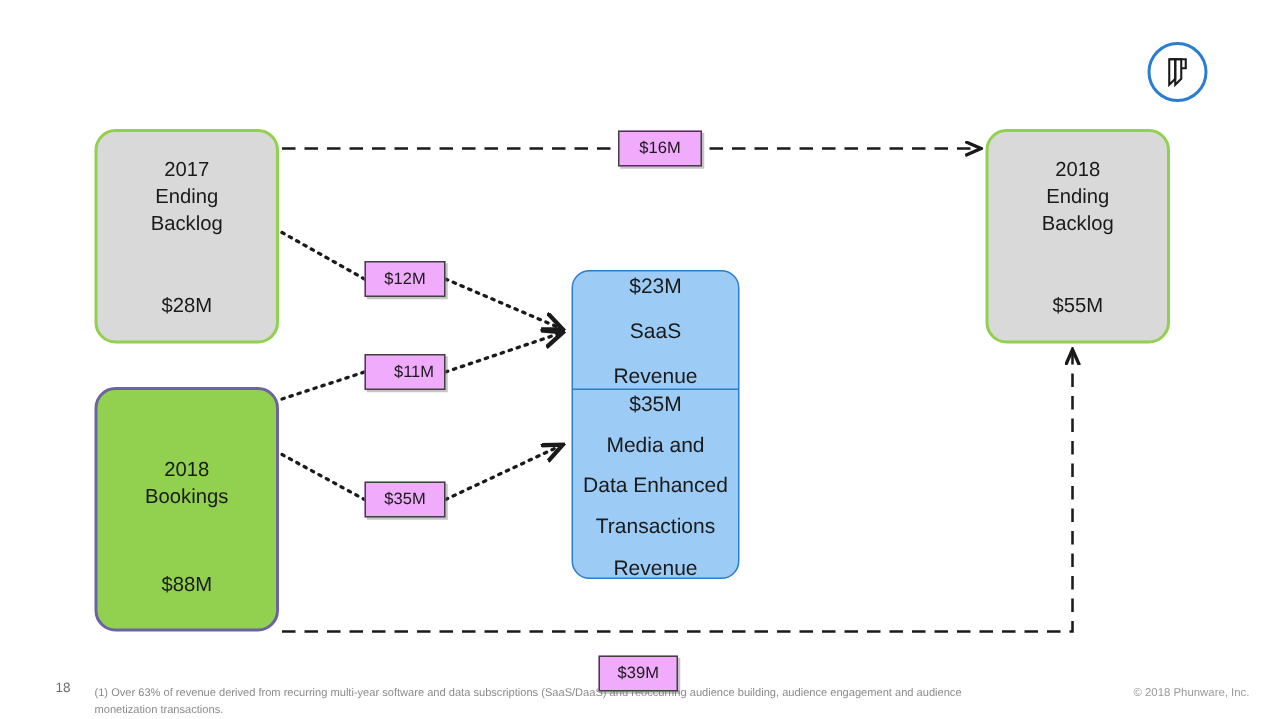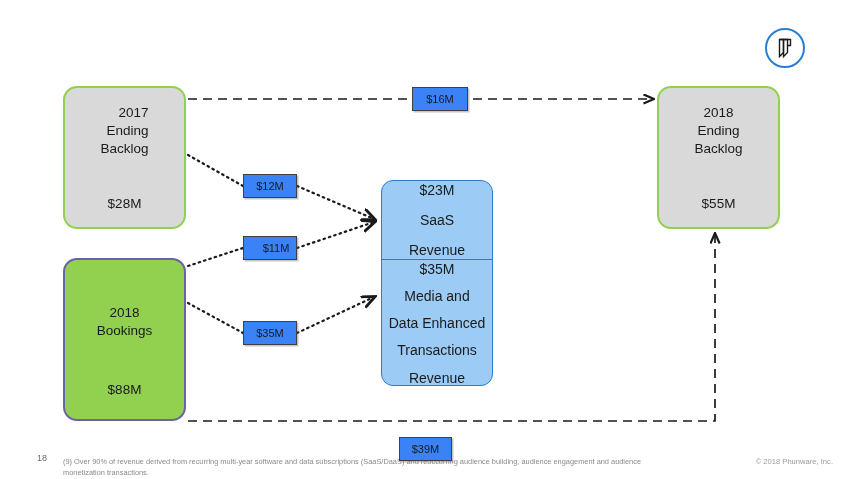--- a/index.html
+++ b/index.html
@@ -58,21 +58,21 @@
 
   #node-backlog-2017 {
     left: 63px; top: 86px; width: 123px; height: 143px;
     background: #D9D9D9;
     border: 2px solid #92D04F;
     border-radius: 14px;
     padding-top: 16px;
     padding-bottom: 14px;
     justify-content: space-between;
   }
-  #node-backlog-2017 .lines { margin: 0; text-align: right; }
+  #node-backlog-2017 .lines { margin: 0; }
   #node-backlog-2017 .amount { margin-top: auto; }
 
   #node-bookings-2018 {
     left: 63px; top: 258px; width: 123px; height: 163px;
     background: #92D04F;
     border: 2px solid #6C63A5;
     border-radius: 14px;
     padding-top: 44px;
     padding-bottom: 20px;
     justify-content: space-between;
@@ -131,21 +131,21 @@
   #rev-saas { height: 78px; }
   #rev-media {
     height: 128px;
     border-top: 1.5px solid #2A7DD1;
   }
 
   
   .flow-label {
     position: absolute;
     box-sizing: border-box;
-    background: #3b82f6;
+    background: #f0abfc;
     border: 1px solid #404040;
     font-size: 11px;
     color: #1a1a1a;
     display: flex;
     align-items: center;
     justify-content: center;
     z-index: 6;
     box-shadow: 1.5px 1.5px 0 rgba(90,90,90,0.35);
   }
   #label-16m { left: 412px; top: 87px; width: 56px; height: 24px; }
@@ -262,16 +262,16 @@
     </div>
   </div>
 
   <div class="flow-label" id="label-16m">$16M</div>
   <div class="flow-label" id="label-12m">$12M</div>
   <div class="flow-label" id="label-11m">$11M</div>
   <div class="flow-label" id="label-35m">$35M</div>
   <div class="flow-label" id="label-39m">$39M</div>
 
   <div id="page-number">18</div>
-  <div id="footnote">(9) Over 90% of revenue derived from recurring multi-year software and data subscriptions (SaaS/DaaS) and reoccurring audience building, audience engagement and audience monetization transactions.</div>
+  <div id="footnote">(1) Over 63% of revenue derived from recurring multi-year software and data subscriptions (SaaS/DaaS) and reoccurring audience building, audience engagement and audience monetization transactions.</div>
   <div id="copyright">© 2018 Phunware, Inc.</div>
 
 </div>
 
 </body></html>

